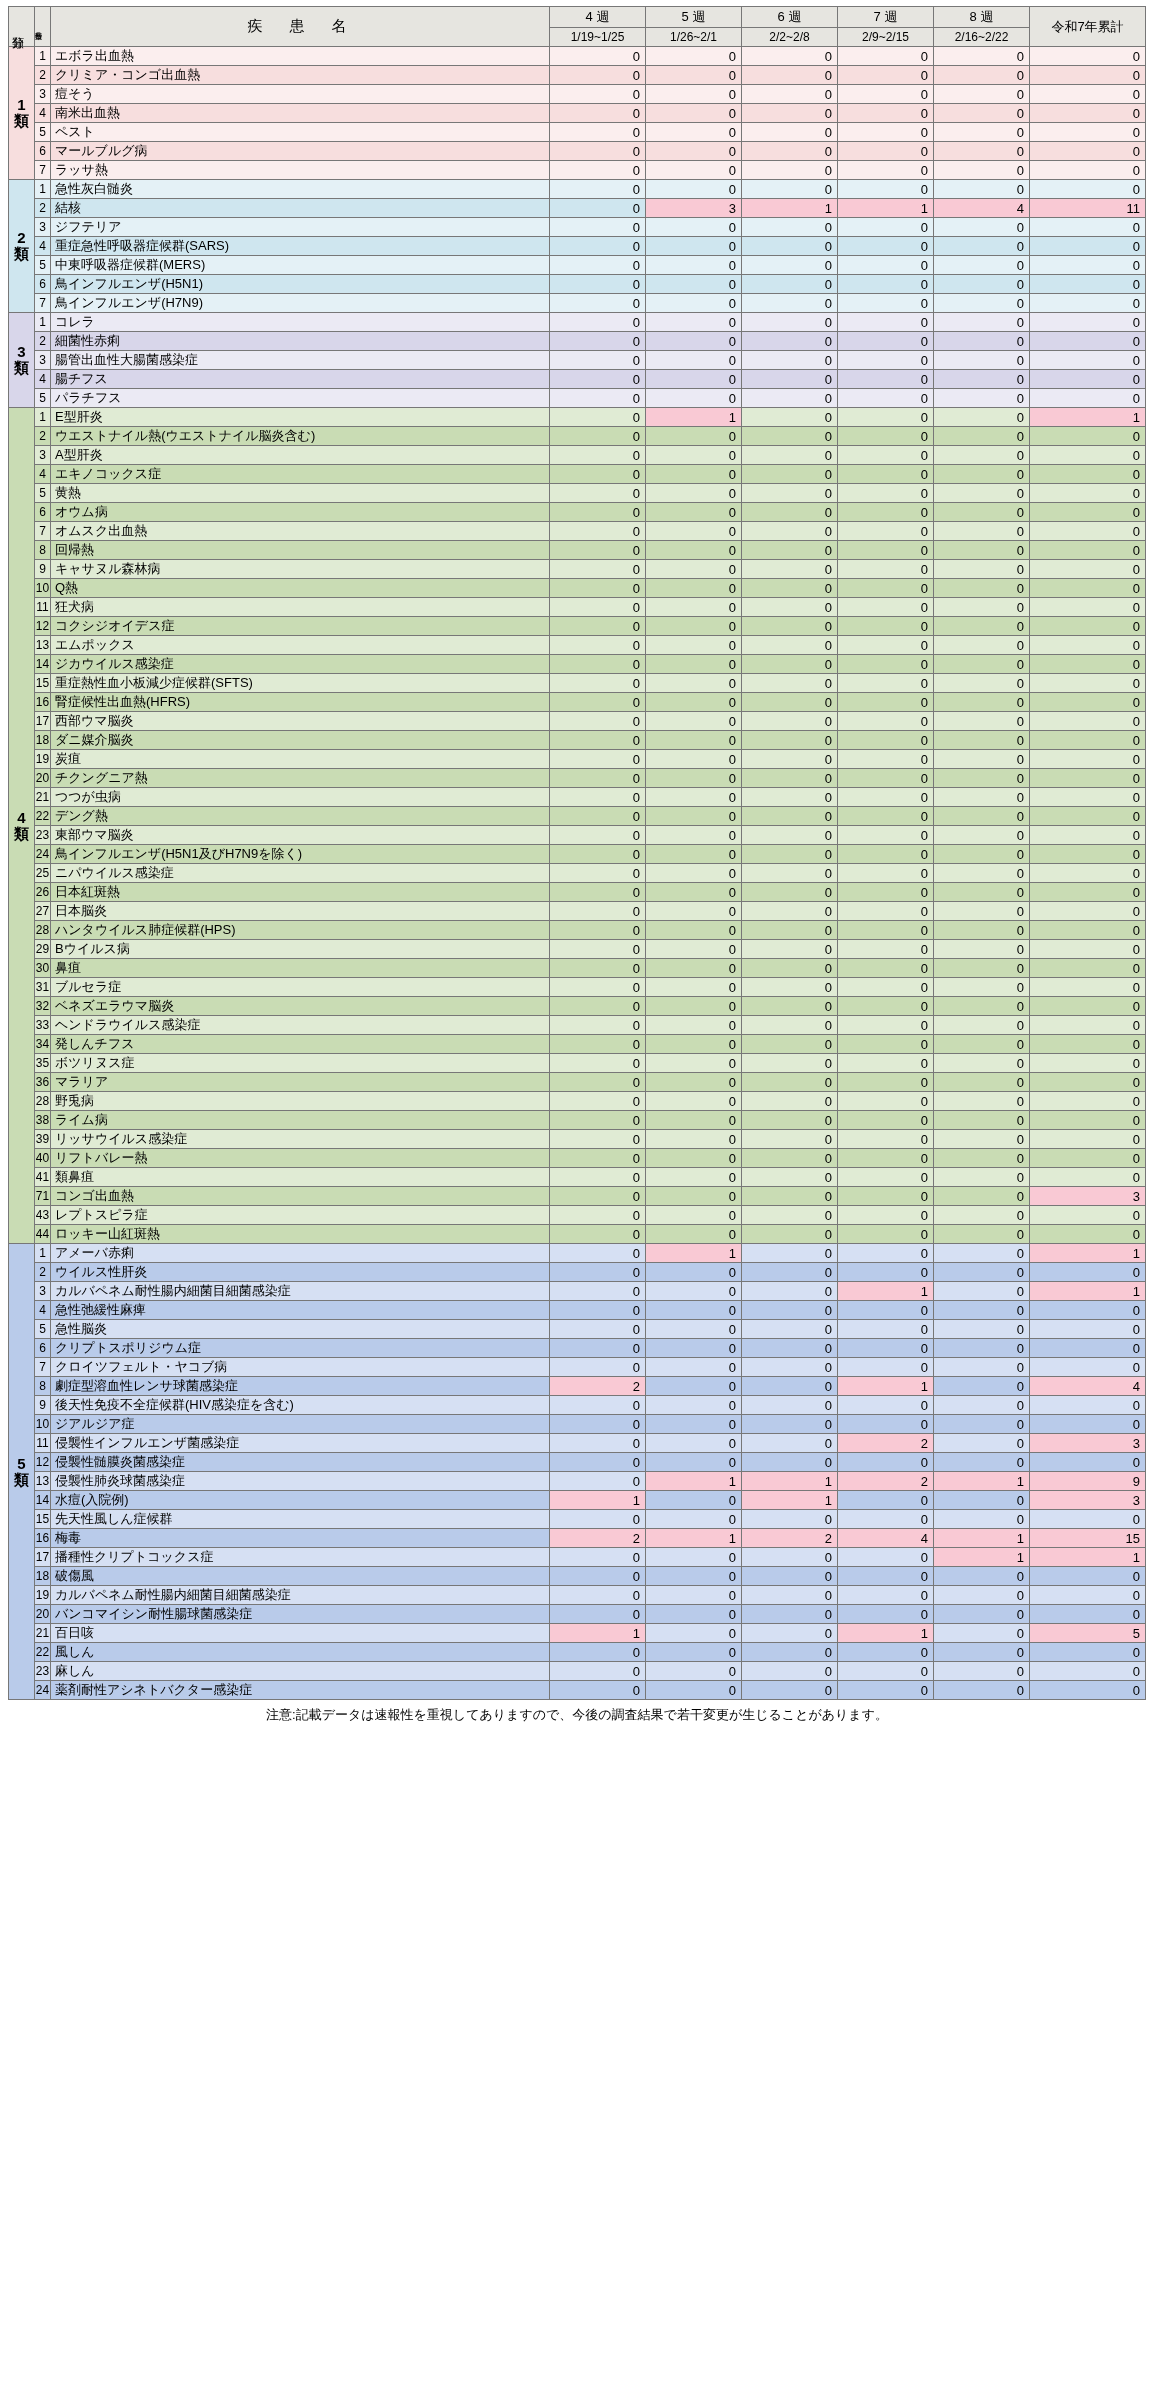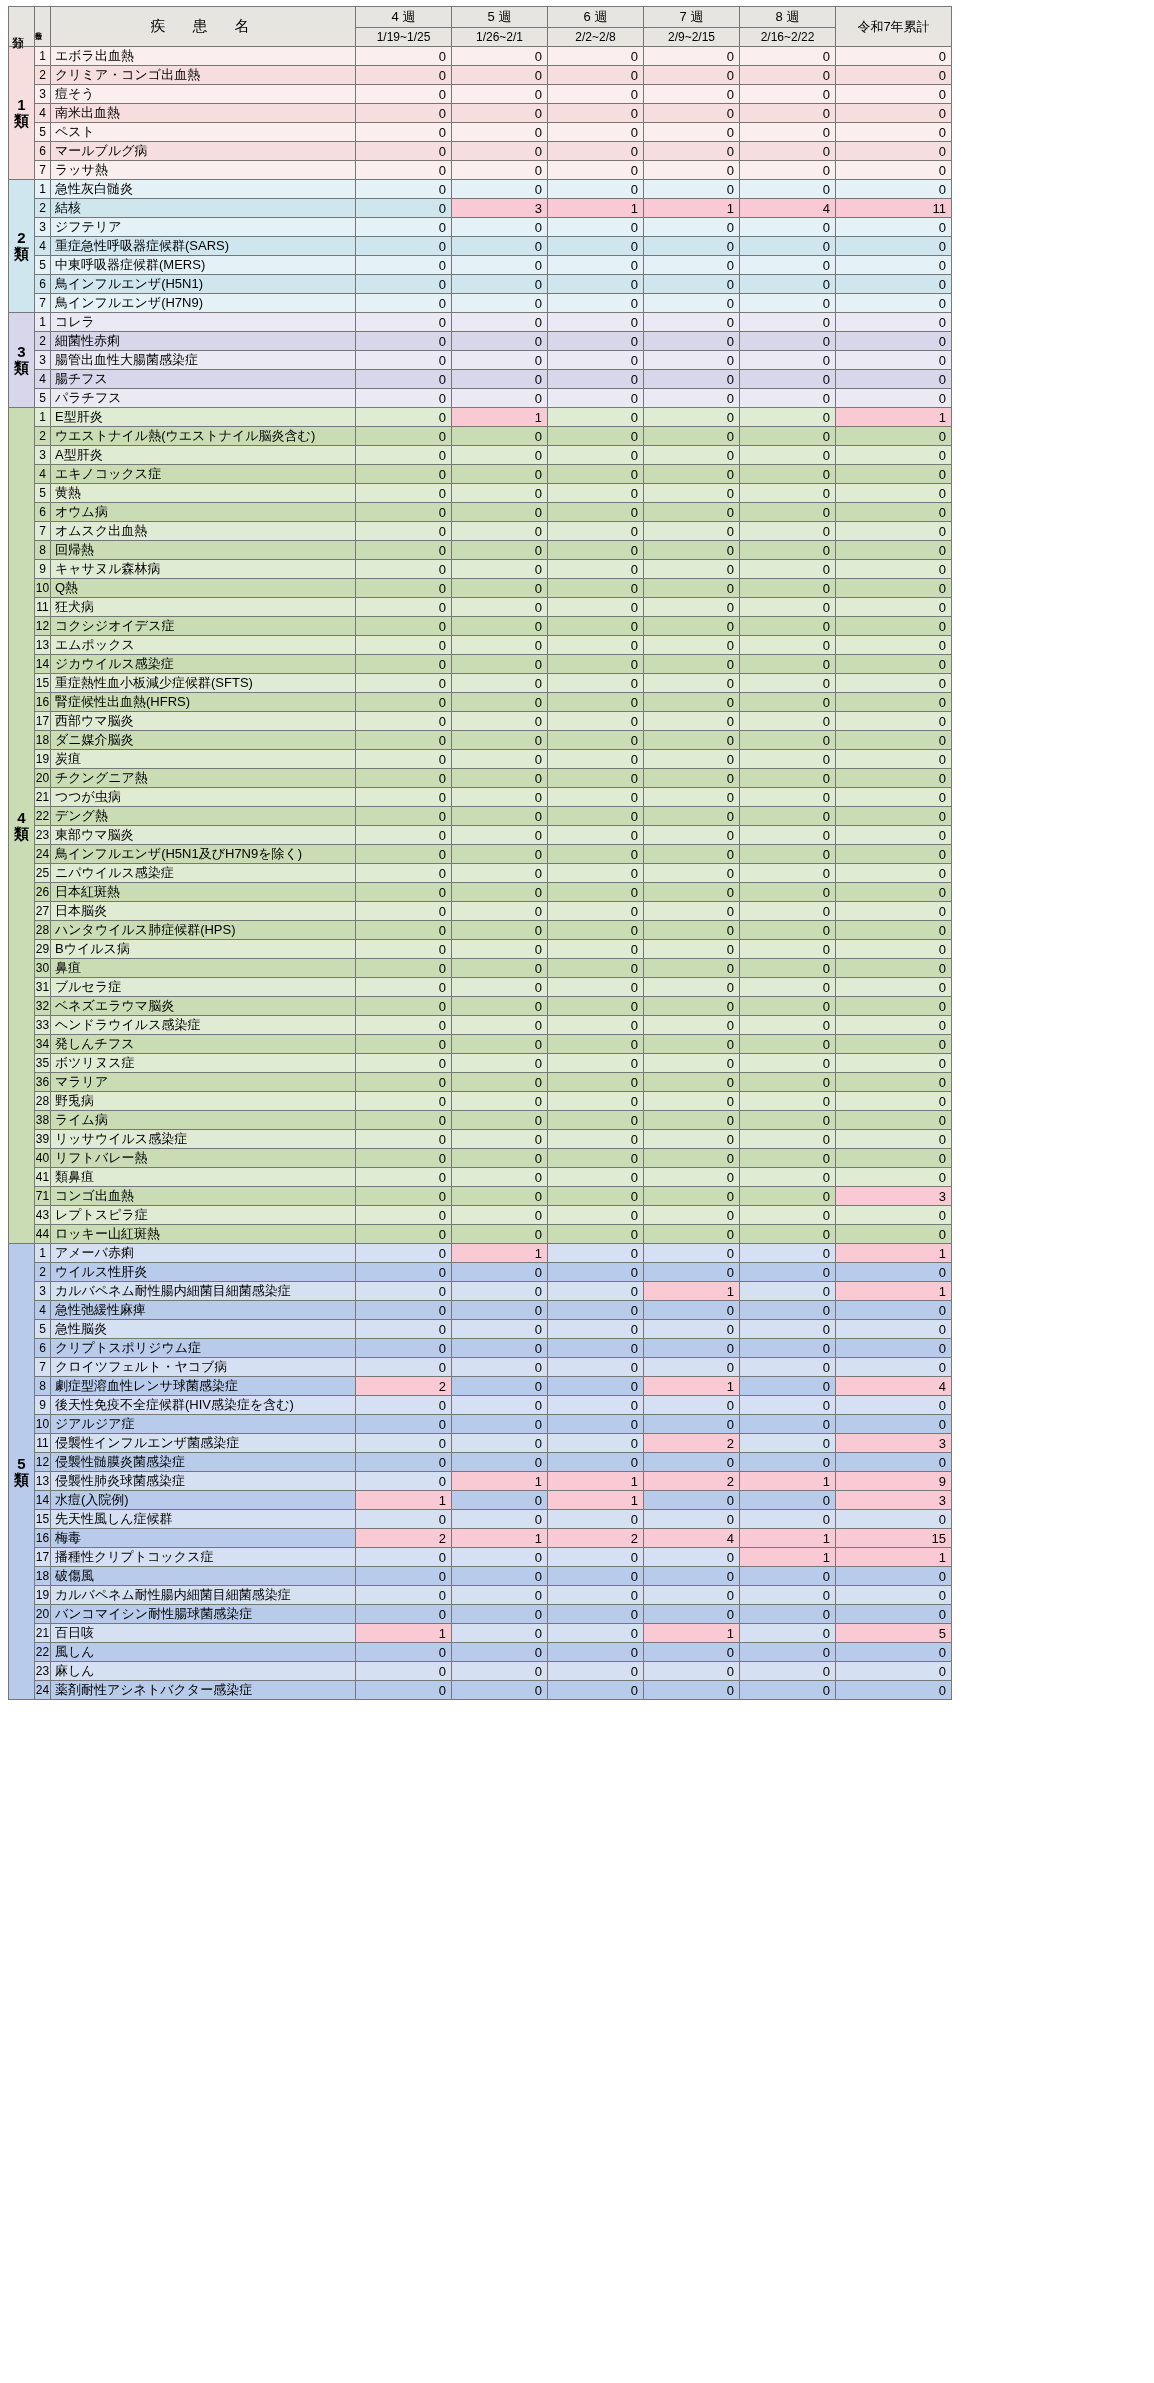--- a/index.html
+++ b/index.html
@@ -1,18 +1,18 @@
 <!DOCTYPE html>
 <html><head>
 <meta charset="utf-8">
 <style>
   html,body{margin:0;padding:0;background:#ffffff;}
   body{font-family:"Liberation Sans","DejaVu Sans",sans-serif;color:#000;}
   .page{width:1154px;min-height:2383px;position:relative;box-sizing:border-box;padding:6px 8px 0 8px;}
-  table.main{border-collapse:collapse;table-layout:fixed;width:944px;font-size:13px;}
+  table.main{border-collapse:collapse;table-layout:fixed;width:1138px;font-size:13px;}
   table.main td,table.main th{border:1px solid #777;padding:0;}
   .hdr{background:#e6e5e0;text-align:center;font-weight:normal;}
   .hdr-big{font-size:15px;letter-spacing:6px;height:22px;}
   .hdr-week{font-size:13px;height:20px;}
   .hdr-date{font-size:12px;height:18px;}
   .vert{writing-mode:vertical-rl;text-orientation:upright;white-space:nowrap;}
   .cls-cell{text-align:center;font-size:15px;font-weight:bold;line-height:1.05;}
   .cls-cell span{display:block;}
   .num{text-align:center;font-size:12px;width:22px;}
   .dis{font-size:13px;padding-left:4px !important;white-space:nowrap;overflow:hidden;}
@@ -962,13 +962,14 @@
           <td class="dis c5">薬剤耐性アシネトバクター感染症</td>
           <td class="val c5">0</td>
           <td class="val c5">0</td>
           <td class="val c5">0</td>
           <td class="val c5">0</td>
           <td class="val c5">0</td>
           <td class="val c5">0</td>
         </tr>
       </tbody>
   </table>
+  <div class="note">注意:記載データは速報性を重視してありますので、今後の調査結果で若干変更が生じることがあります。</div>
 </div>
 
 </body></html>

